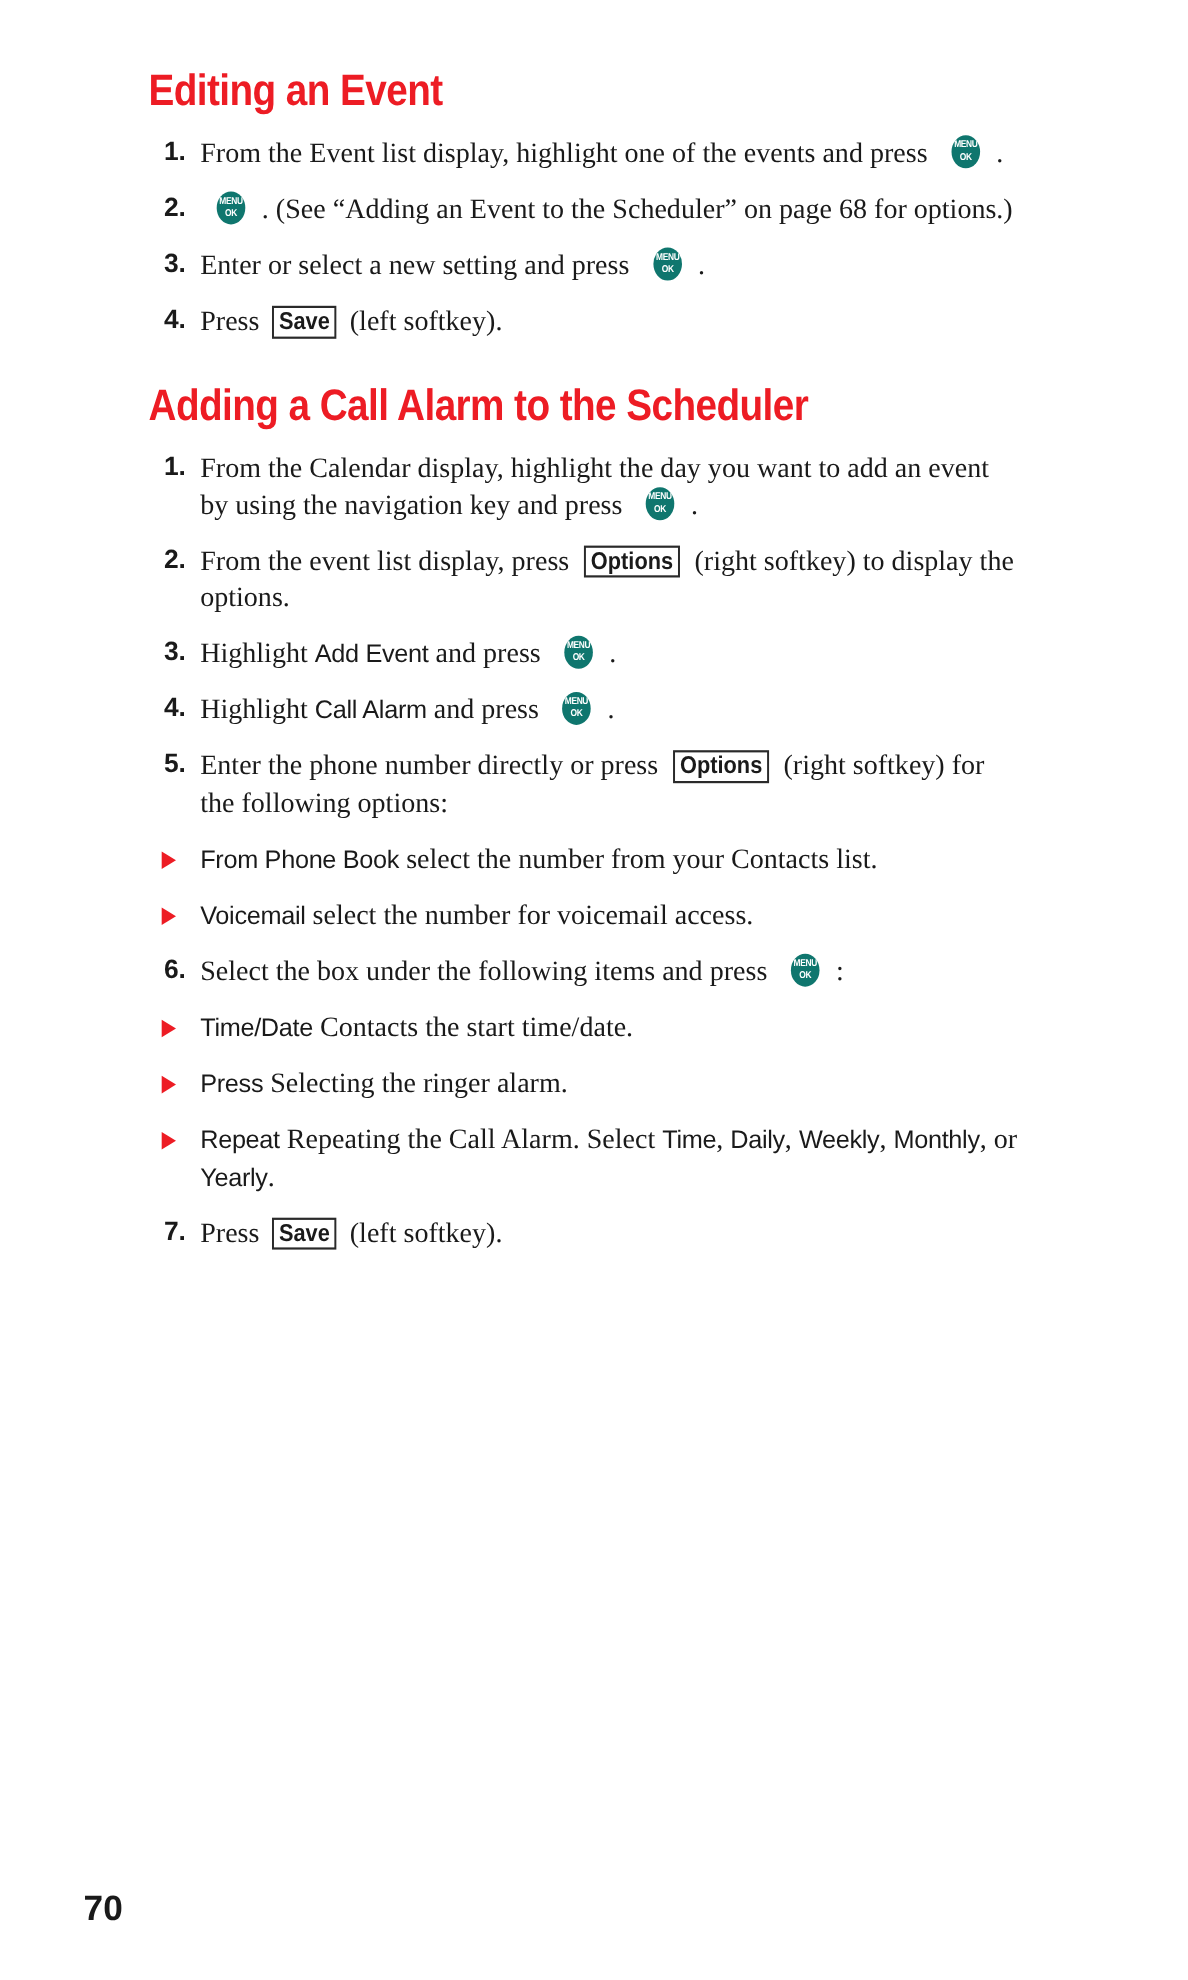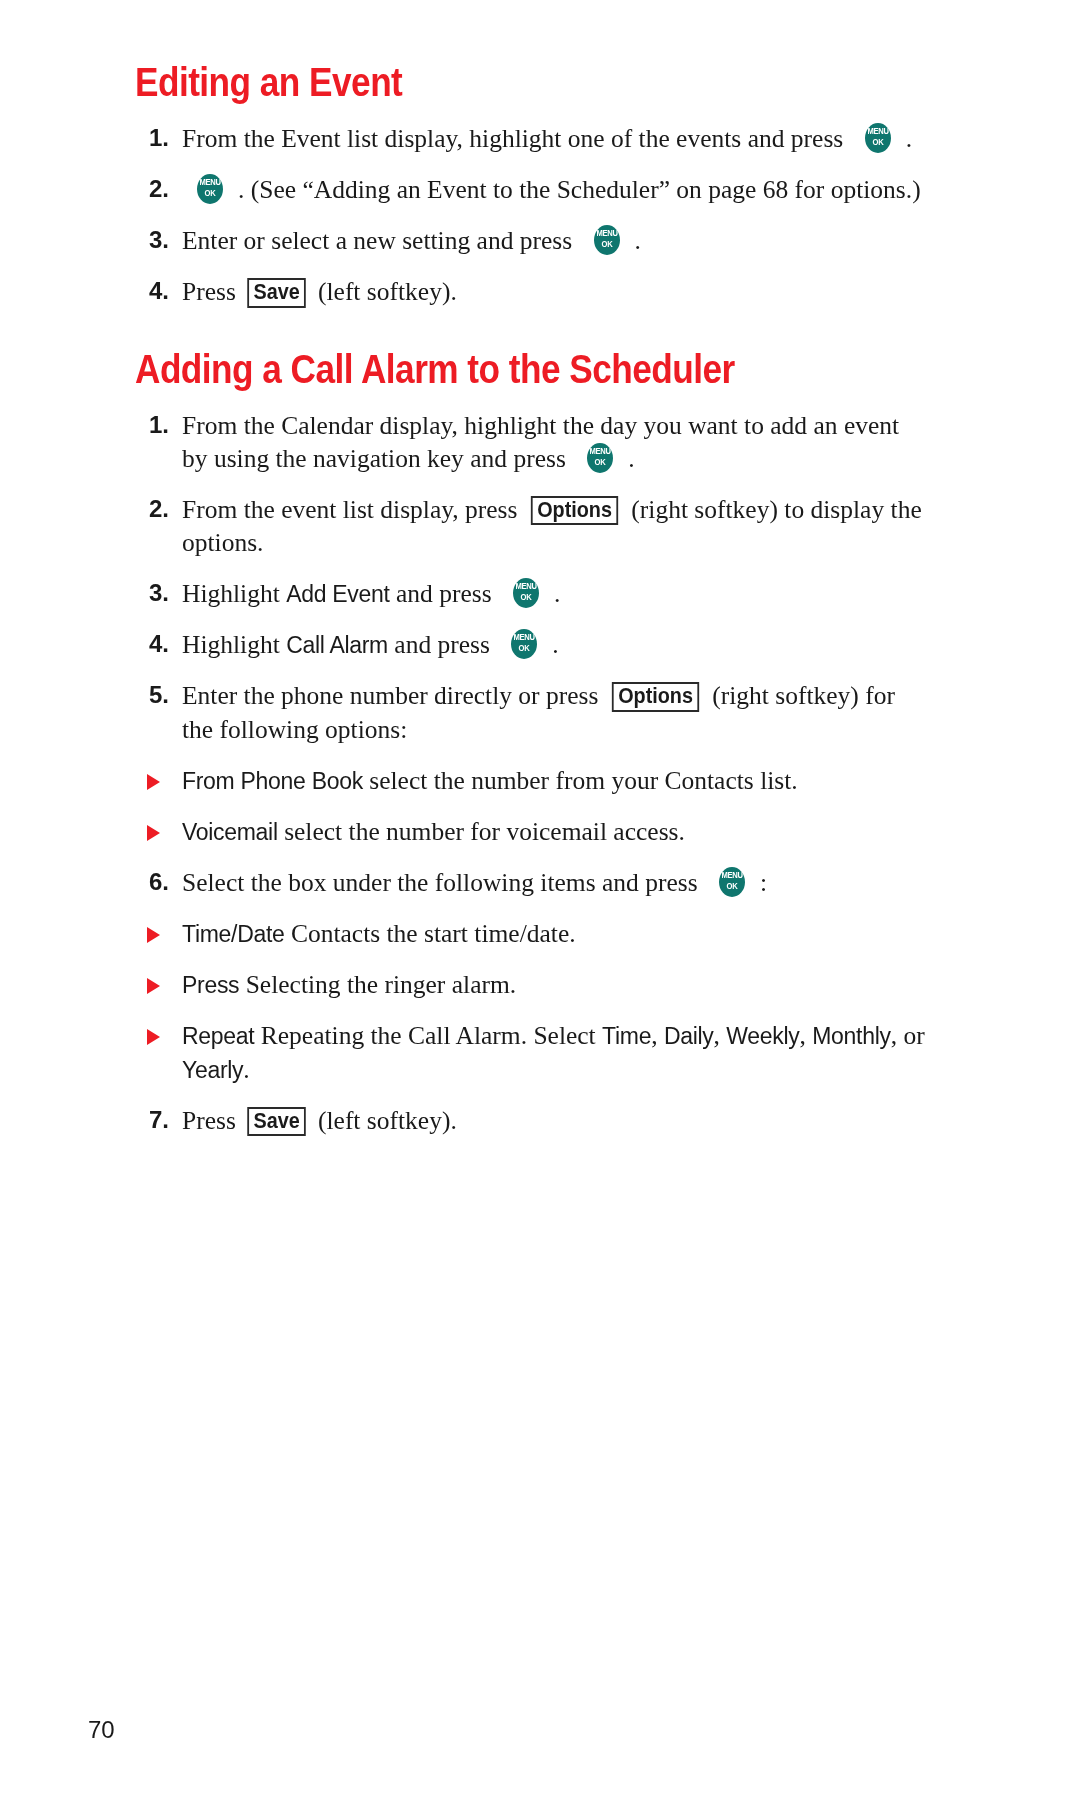--- a/index.html
+++ b/index.html
@@ -166,25 +166,25 @@
     transform-origin: left top;
     width: 107%;
   }
   .tip .tip-label {
     font-weight: bold;
   }
 
   
   .folio {
     position: absolute;
-    left: 88px;
+    left: 76px;
     top: 1716px;
     font-family: "Liberation Sans Narrow", "Liberation Sans", "DejaVu Sans", sans-serif;
-    font-weight: normal;
-    font-size: 24px;
+    font-weight: bold;
+    font-size: 32px;
     color: #1a1a1a;
   }
 </style>
 </head>
 <body>
 
 <div class="page">
   <div class="content">
 
     <h2 class="chapter-heading">Editing an Event</h2>

